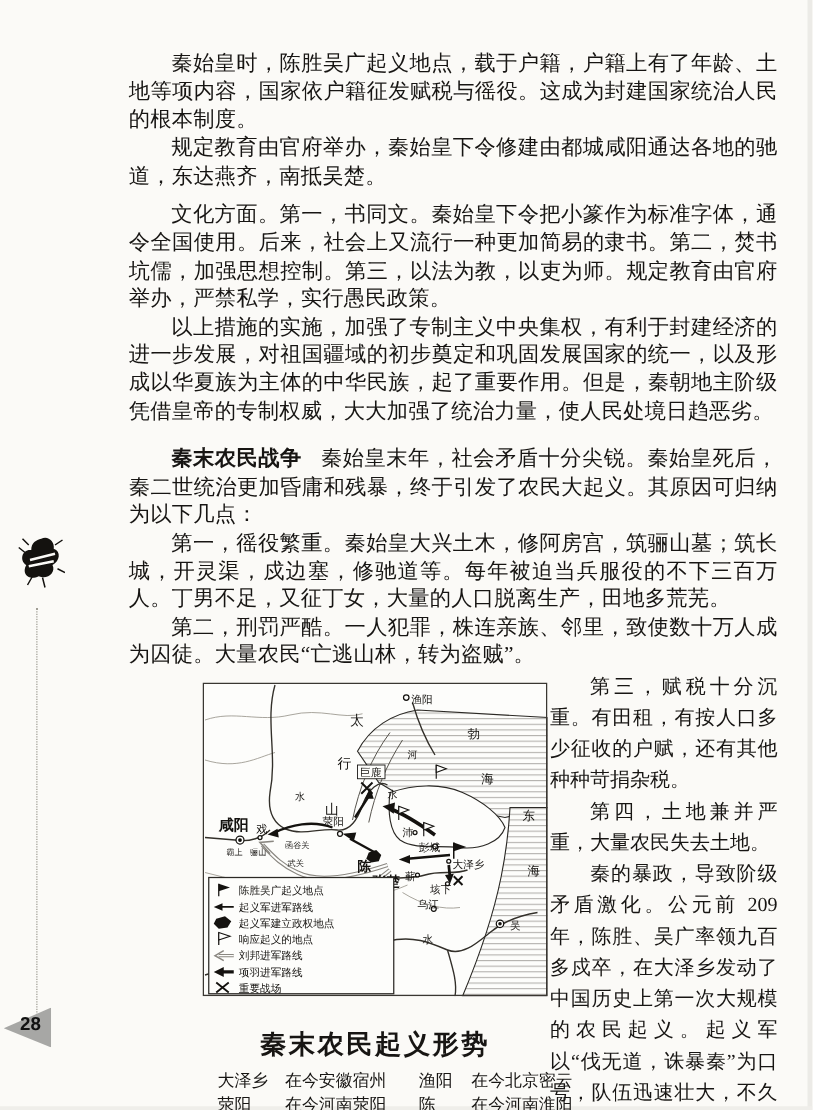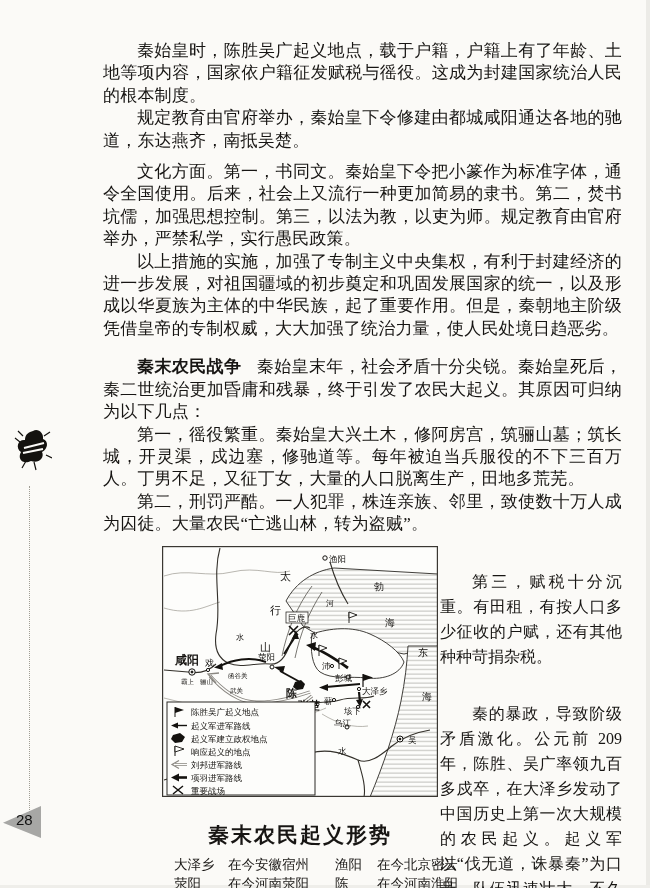--- a/index.html
+++ b/index.html
@@ -25,21 +25,20 @@
   p.gap-lg { margin-top:9px; }
   p.gap-sm { margin-top:16px; }
   .lead { font-weight:bold; margin-right:0.9em; }
 
   .flow { display:flex; margin-top:1px; }
   .figure-col { width:337px; flex:0 0 337px; }
   .side-col { flex:1; }
   .side-col p {
     font-size:16px; line-height:25px; letter-spacing:0;
     text-align:justify;
-    margin-top:32px;
   }
 
   .map-wrap { margin-left:59px; margin-top:9px; width:276px; }
   .map-svg { display:block; background:#fdfdfb; }
   .fig-caption {
     margin-left:59px; margin-top:24px; width:276px;
     text-align:center; font-weight:bold; font-size:21px; letter-spacing:2px;
   }
   .gazetteer {
     display:flex; margin-left:71px; margin-top:6px; gap:26px;
@@ -53,21 +52,21 @@
   .splash { position:absolute; left:14px; top:428px; }
   .dotline { position:absolute; left:29px; top:486px; height:336px; border-left:1px dotted #a09d94; }
   .pagenum-wrap { position:absolute; left:3px; top:806px; width:38px; height:32px; }
   .pagenum-tri {
     position:absolute; inset:0; background:#a7a7a5;
     clip-path:polygon(0 52%, 100% 0, 100% 100%);
   }
   .pagenum-txt {
     position:absolute; left:13px; top:5px;
     font-family:"Liberation Sans","DejaVu Sans",sans-serif;
-    font-weight:normal; font-size:15px; color:#111;
+    font-weight:bold; font-size:15px; color:#111;
   }
   text { font-family:"Liberation Serif","DejaVu Serif",serif; fill:#14120f; }
 </style>
 </head>
 <body>
 
 <div class="page">
   <div class="edge-r"></div>
   <div class="edge-b"></div>
 
@@ -282,18 +281,19 @@
             <div class="gz-row"><span class="gz-place">渔阳</span><span>在今北京密云</span></div>
             <div class="gz-row"><span class="gz-place">陈</span><span>在今河南淮阳</span></div>
             <div class="gz-row"><span class="gz-place">戏</span><span>在今陕西西安</span></div>
             <div class="gz-row"><span class="gz-place">垓下</span><span>在今安徽灵壁</span></div>
           </div>
         </div>
       </div>
 
       <div class="side-col">
         <p>第三，赋税十分沉重。有田租，有按人口多少征收的户赋，还有其他种种苛捐杂税。</p>
+        <p>第四，土地兼并严重，大量农民失去土地。</p>
         <p>秦的暴政，导致阶级矛盾激化。公元前 209 年，陈胜、吴广率领九百多戍卒，在大泽乡发动了中国历史上第一次大规模的农民起义。起义军以“伐无道，诛暴秦”为口号，队伍迅速壮大，不久在陈建立张楚政权。第二年，农民军在秦军进攻下，遭到巨大挫折，吴广、</p>
       </div>
 
     </div>
   </div>
 </div>
 
 </body></html>

